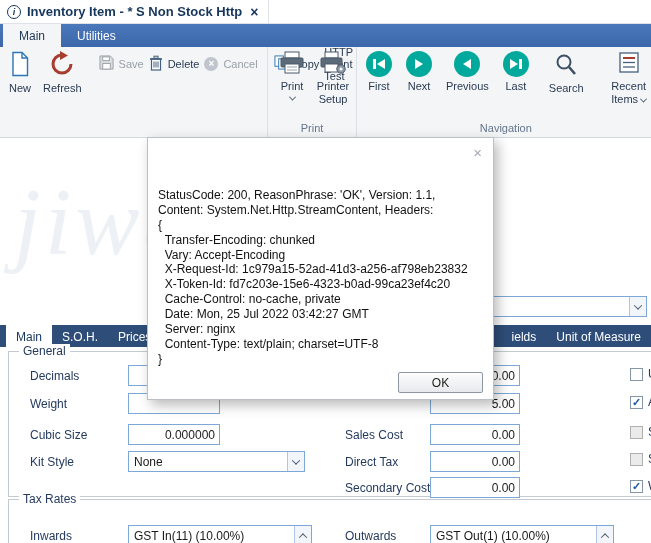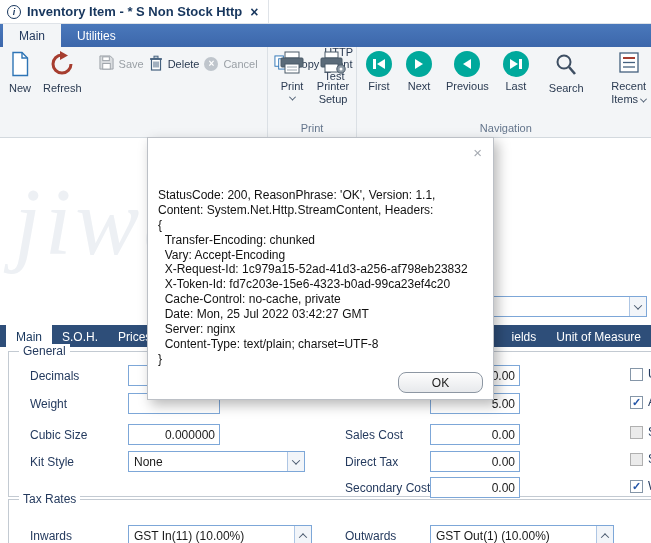--- a/index.html
+++ b/index.html
@@ -86,21 +86,21 @@
   .cbox.disabled { background:#ebebeb; border-color:#b0b0b0; }
   .cb-label { font-size:12px; color:#243a5e; }
 
   
   .dialog { position:absolute; left:147px; top:137px; width:347px; height:263px; background:#fff;
     border:1px solid #bcc0c6; box-shadow:4px 5px 12px rgba(0,0,0,.28); z-index:10; }
   .dlg-close { position:absolute; top:6px; right:11px; color:#a6abb2; font-size:15px; cursor:default; }
   .dlg-text { position:absolute; left:10px; top:50px; right:14px; font-size:12px; color:#111;
     line-height:1.24; white-space:pre-wrap; }
   .dlg-ok { position:absolute; right:10px; bottom:6px; width:85px; height:21px;
-    background:linear-gradient(#fdfdfd,#e7e9ec); border:1px solid #8d97a3; border-radius:8px;
+    background:linear-gradient(#fdfdfd,#e7e9ec); border:1px solid #8d97a3; border-radius:2px;
     font-size:12px; color:#222; display:flex; align-items:center; justify-content:center; cursor:default; }
 </style>
 </head>
 <body>
 
 <div class="app">
 
   <div class="titlebar">
     <div class="doc-tab">
       <span class="info-icon">i</span>

